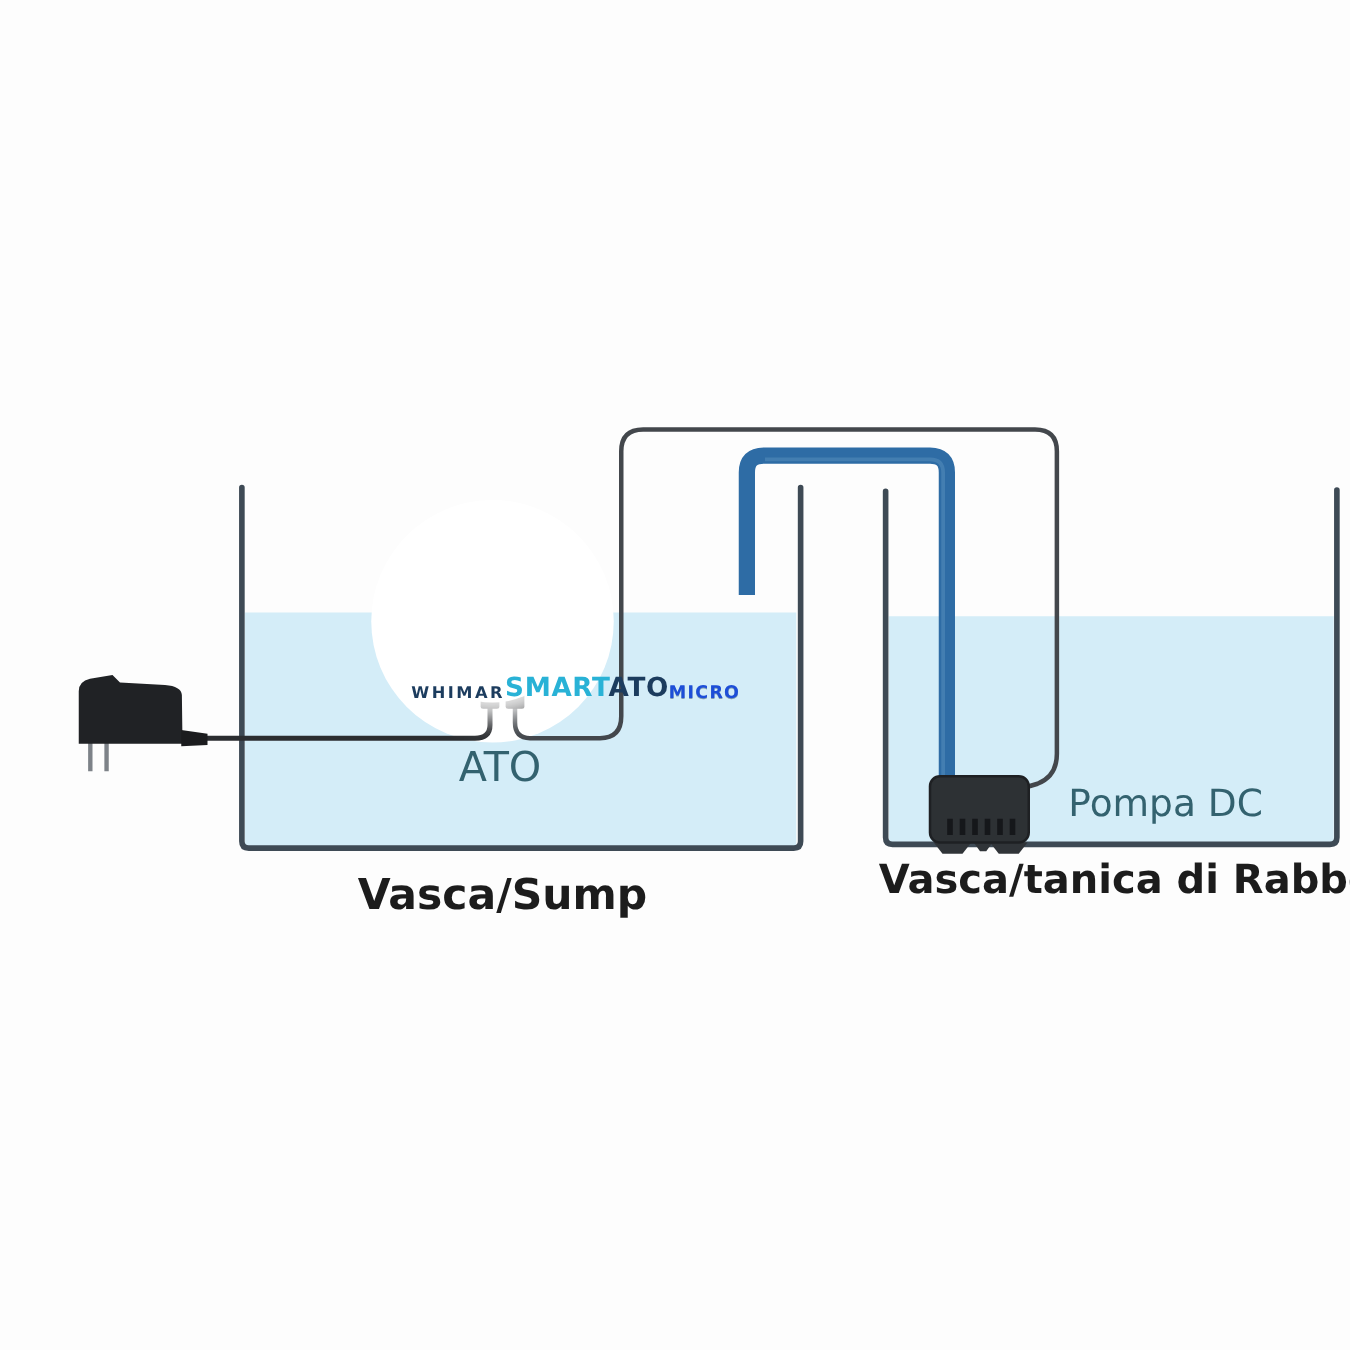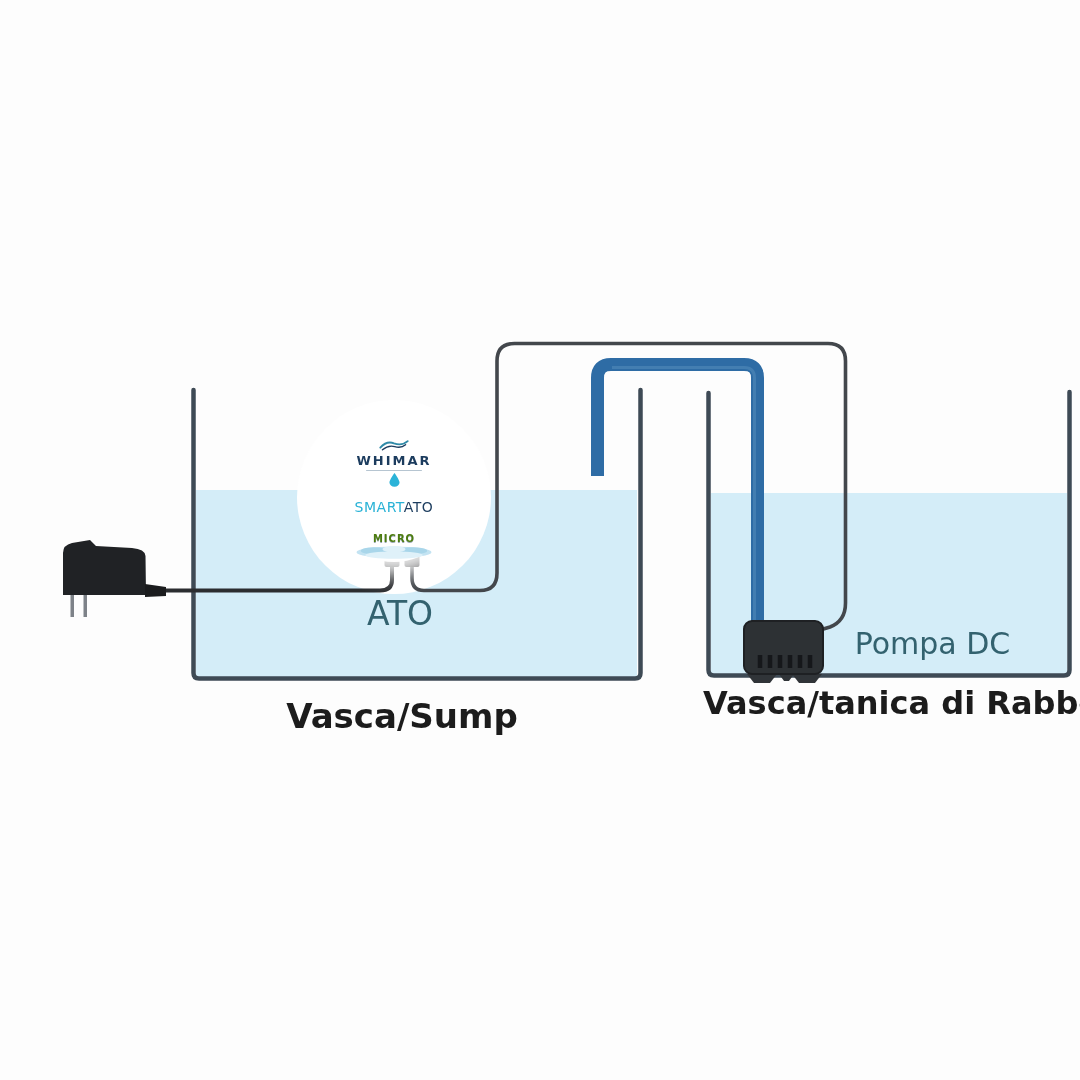--- a/index.html
+++ b/index.html
@@ -14,29 +14,29 @@
   .lbl-black{color:#1c1c1c;font-weight:600;}
   .lbl-alimentatore{left:0px;top:627px;width:190px;font-size:30px;}
   .lbl-ato{left:340px;top:597px;width:120px;font-size:33px;}
   .lbl-pompa{left:840px;top:628px;width:185px;font-size:30px;}
   .lbl-sump{left:278px;top:699px;width:248px;font-size:34px;}
   .lbl-rabbocco{left:703px;top:687px;width:374px;font-size:32px;}
 
   
   .ato-device{
     position:absolute;left:329px;top:432px;width:130px;height:130px;border-radius:50%;
-    background:#ffffff;display:flex;flex-direction:column;align-items:center;
+    background:#ffffff;display:flex;flex-direction:row;align-items:flex-end;
     box-shadow:0 0 18px 14px rgba(255,255,255,0.9);
   }
   .brand{color:#1c3c5e;font-size:13px;font-weight:bold;letter-spacing:2px;margin-top:2px;}
   .tagline-bar{width:56px;height:2px;background:#8fa6b8;opacity:.65;margin:2px 0 1px 0;border-radius:1px;}
-  .product{font-size:14px;font-weight:400;letter-spacing:.5px;margin-top:12px;}
+  .product{font-size:21px;font-weight:700;letter-spacing:.5px;margin-top:12px;}
   .product .p-smart{color:#29b2d6;}
   .product .p-ato{color:#1c3c5e;}
-  .variant{font-size:10px;font-weight:800;color:#4d7c0f;letter-spacing:1px;
+  .variant{font-size:14px;font-weight:800;color:#1d4ed8;letter-spacing:1px;
     text-shadow:0 1px 0 rgba(28,60,94,.45);margin-top:18px;}
 </style>
 </head>
 <body>
 
 <div class="stage">
 
   <svg class="diagram" width="1080" height="1080" viewBox="0 0 1080 1080">
 
     <rect x="196" y="490" width="441" height="187" fill="#d4edf8"></rect>

